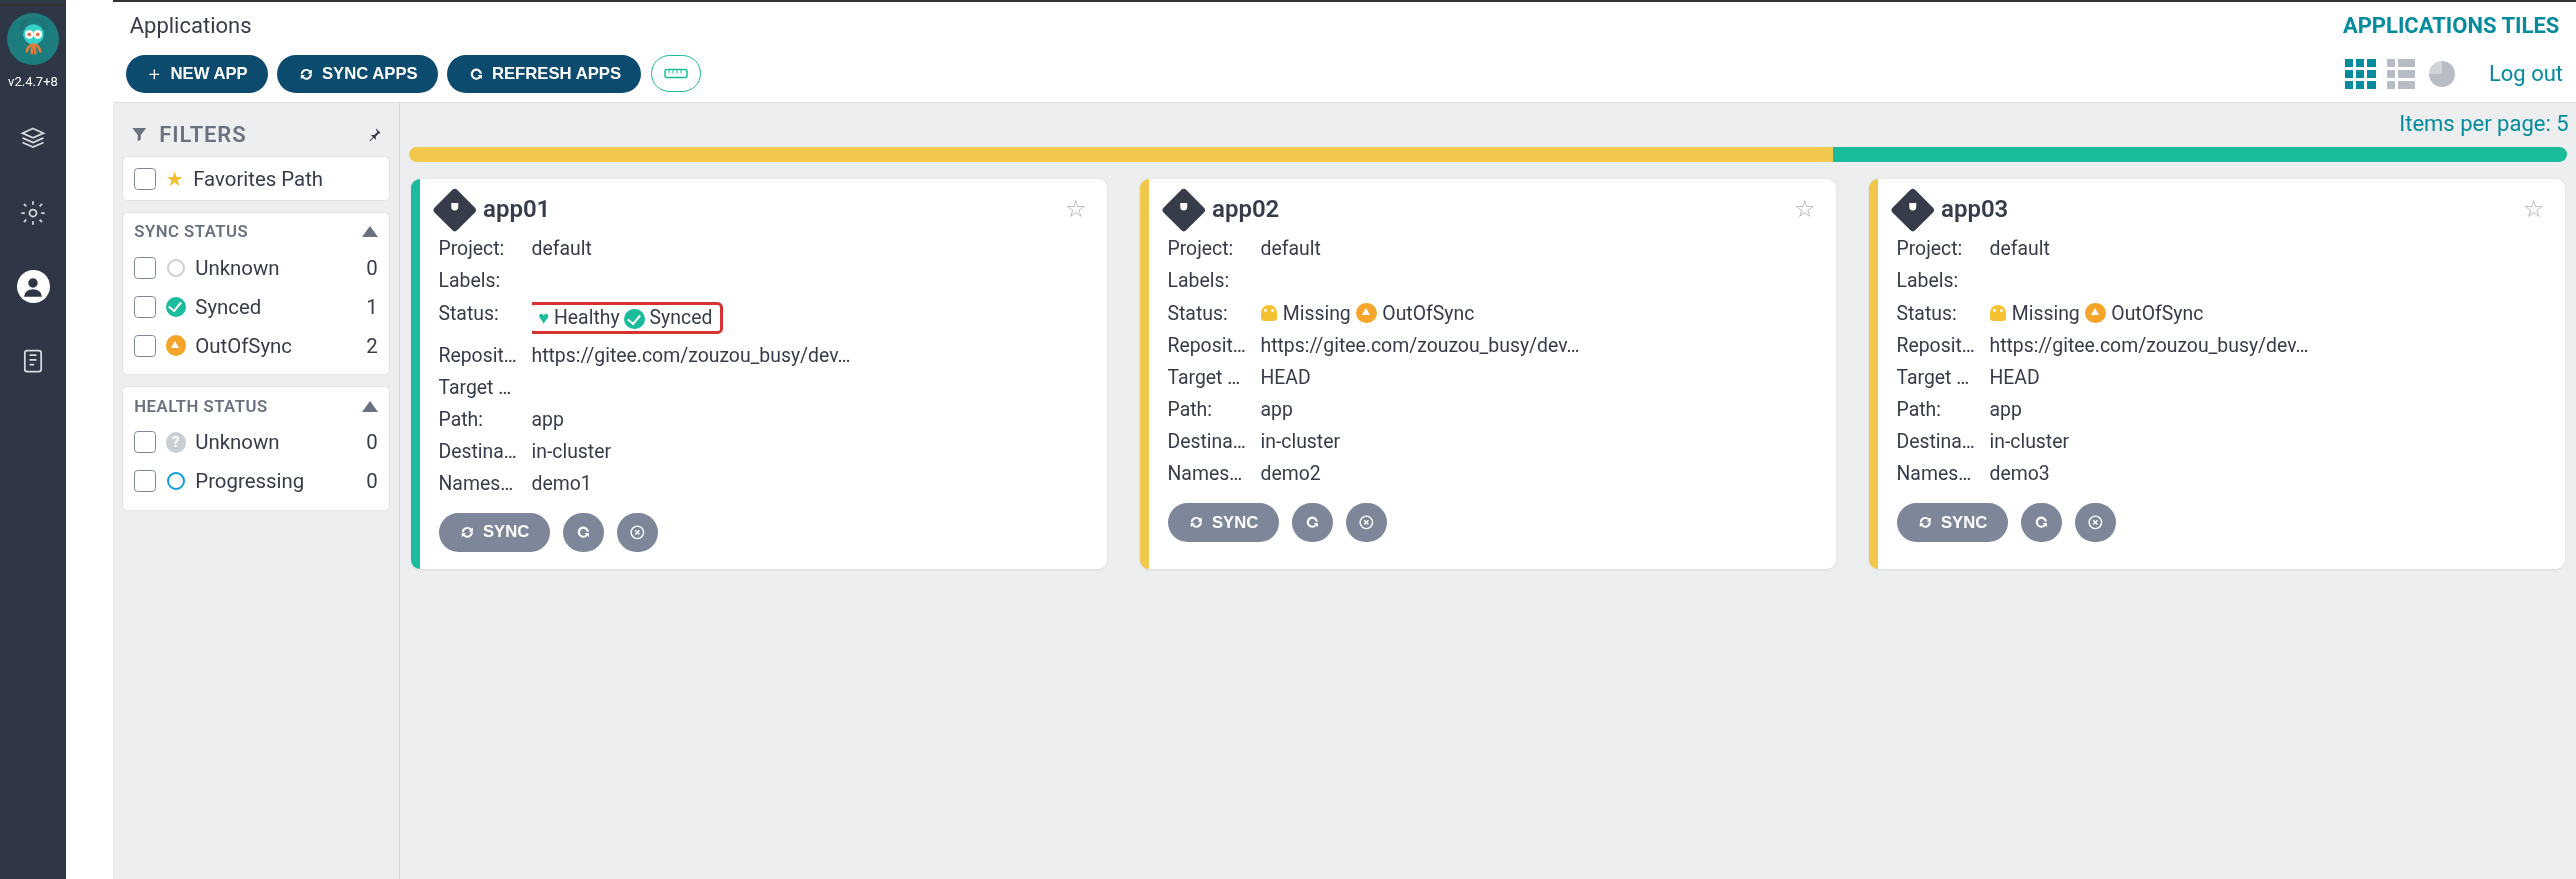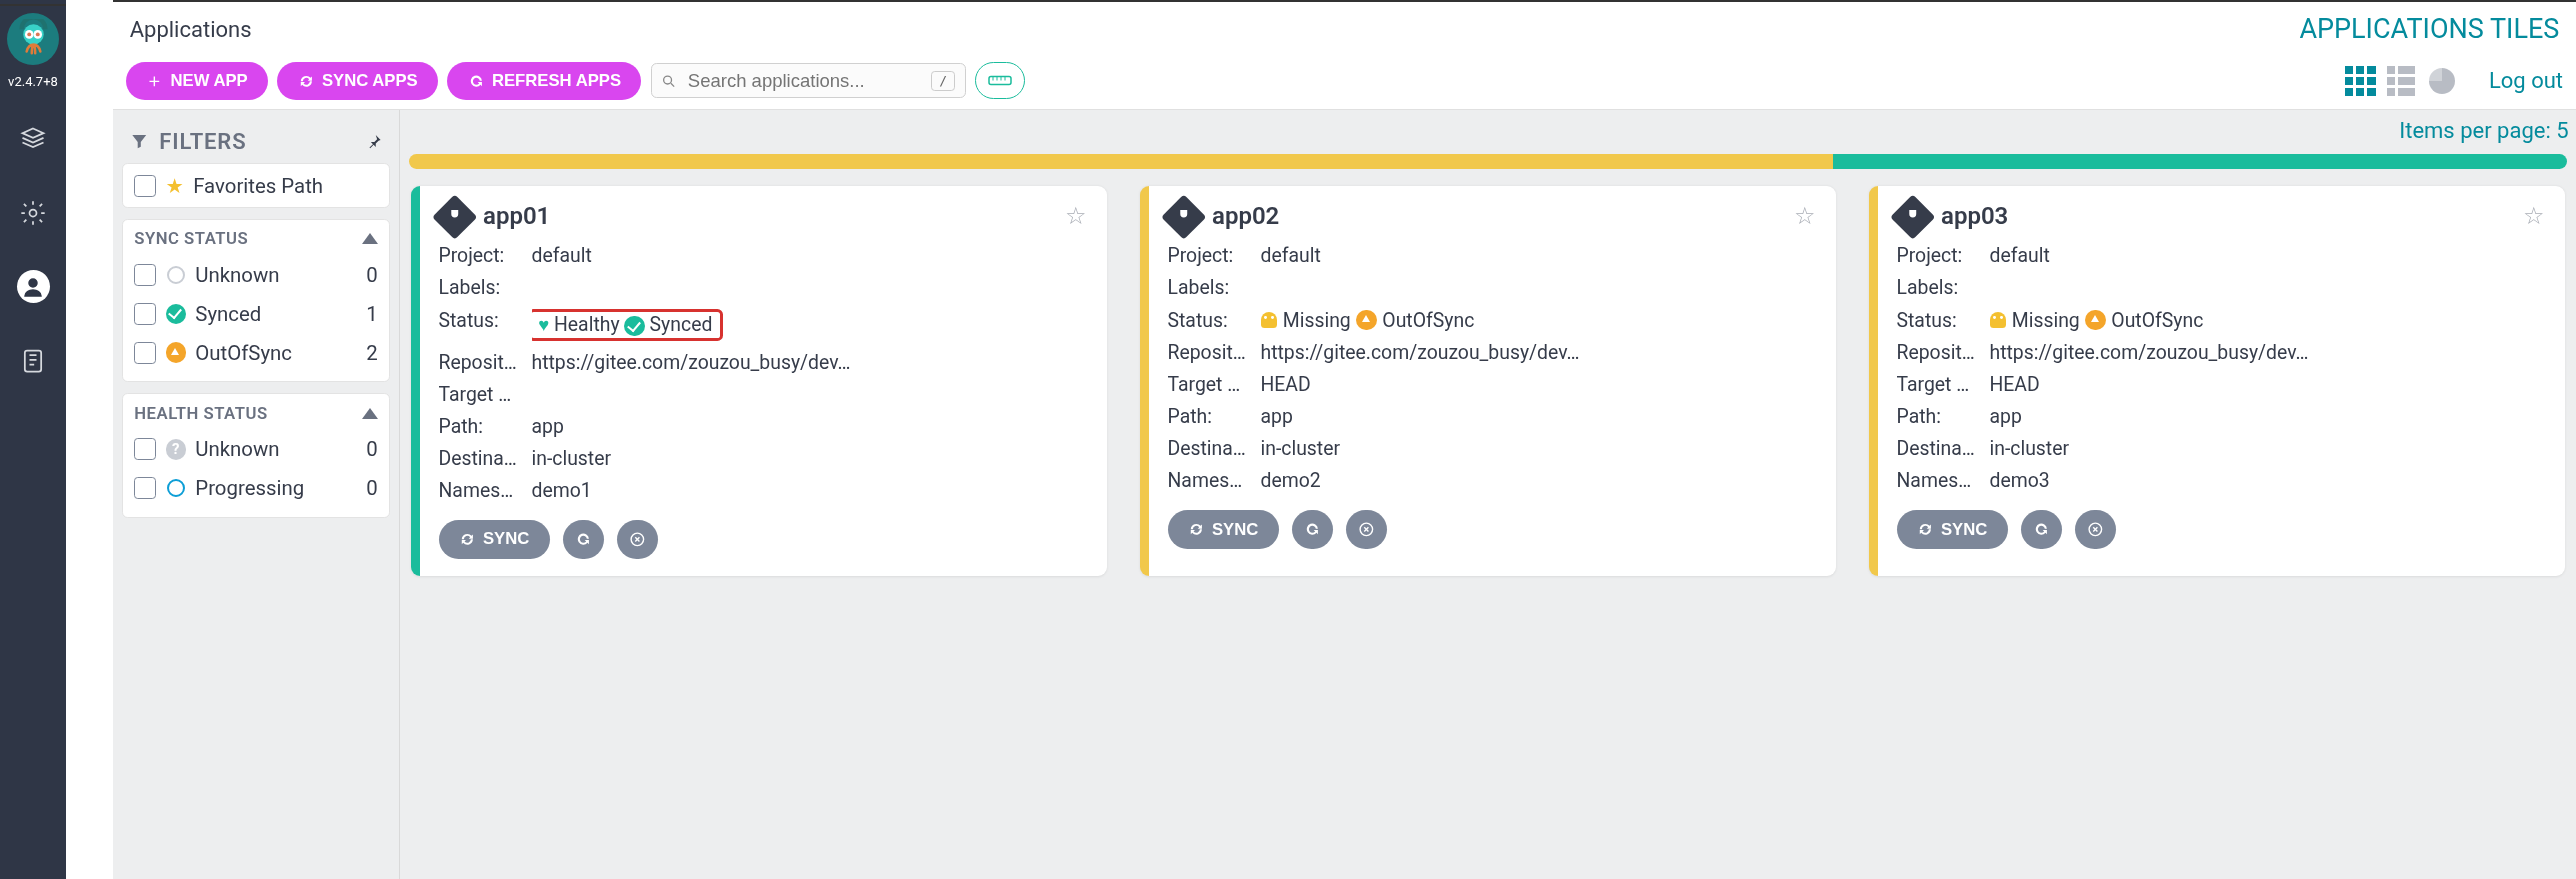--- a/index.html
+++ b/index.html
@@ -52,31 +52,31 @@
 
 .main { flex: 1; display: flex; flex-direction: column; background: #fff; padding-left: 47px; }
 
 
 .header {
   display: flex; align-items: center; justify-content: space-between;
   padding: 11px 16.7px;
   border-top: 2.8px solid #333;
 }
 .header-title { font-size: 22px; color: #363c4a; }
-.header-right { color: #048b9d; font-size: 27px; font-weight: 400; }
+.header-right { color: #048b9d; font-size: 22px; font-weight: 700; }
 
 
 .toolbar {
   display: flex; align-items: center;
   padding: 5.6px 13px 9.3px;
   border-bottom: 0.9px solid #e0e0e0;
   gap: 9.3px;
 }
 .pill-btn {
-  background: #d946ef;
+  background: #0c4a6e;
   color: #fff;
   border: none;
   border-radius: 22px;
   padding: 9.3px 20.4px;
   font-size: 16.7px;
   font-weight: 700;
   display: flex; align-items:center; gap: 7.4px;
   cursor: pointer;
 }
 .pill-btn svg { width: 16.7px; height: 16.7px; fill: #fff; }
@@ -260,28 +260,20 @@
         </svg>
       <span>SYNC APPS</span>
     </button>
     <button class="pill-btn">
       <svg viewBox="0 0 24 24">
           <path d="M20 11a8 8 0 1 0-2 6l2 2v-6h-6l2 2a5 5 0 1 1 1-4z"></path>
         </svg>
       <span>REFRESH APPS</span>
     </button>
 
-    <div class="search-wrap">
-      <svg class="mag" viewBox="0 0 24 24">
-          <circle cx="10" cy="10" r="6"></circle>
-          <path d="M20 20l-5-5"></path>
-        </svg>
-      <input placeholder="Search applications..." style="">
-      <span class="kbd">/</span>
-    </div>
 
     <div class="ruler-btn">
       <svg viewBox="0 0 24 10" width="24" height="13">
           <rect x="1" y="1" width="22" height="8" rx="2" fill="none" stroke="#1abc9c" stroke-width="1.5"></rect>
           <path d="M5 1v4M9 1v4M13 1v4M17 1v4" stroke="#1abc9c"></path>
         </svg>
     </div>
 
     <div class="toolbar-spacer"></div>
 

